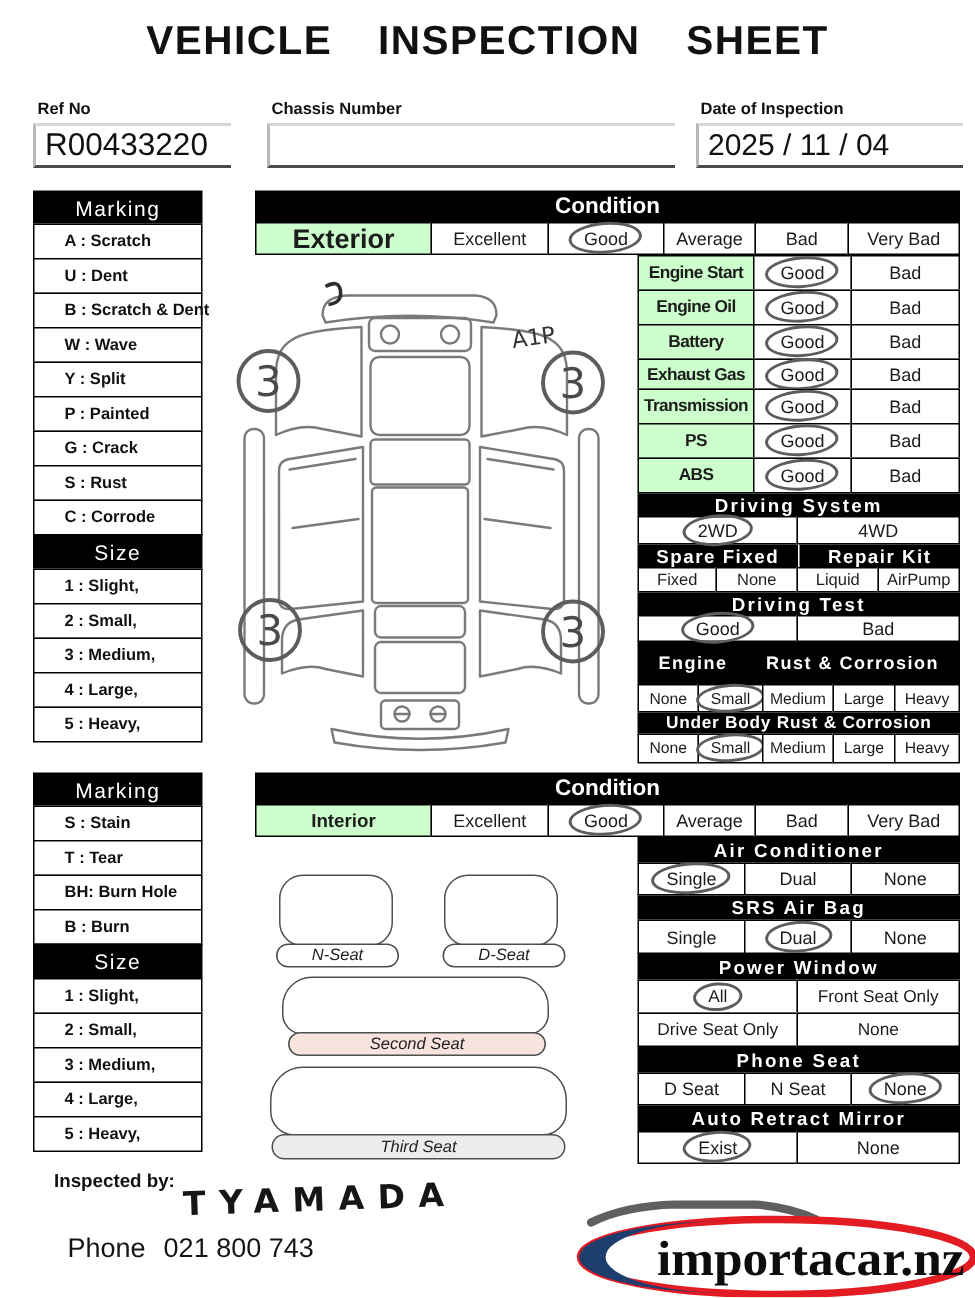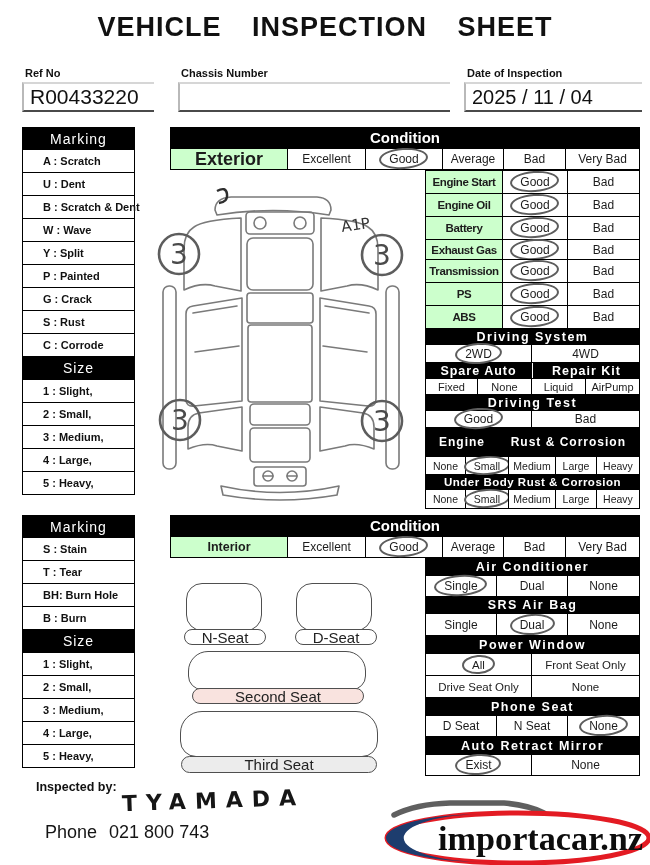--- a/index.html
+++ b/index.html
@@ -35,21 +35,21 @@
   .trow .c:first-child,.stack .c:first-child{margin-left:0;}
   .green{background:var(--highlight-green,#ccffcc);}
   .bold{font-weight:bold;}
   .clabel{font-size:11.5px;letter-spacing:-0.4px;}
   .ov{position:relative;display:inline-block;}
   .ov::after{content:"";position:absolute;left:-10px;right:-10px;top:-4px;bottom:-3px;
              border:2.4px solid var(--mark-gray,#5d5d5d);border-radius:50%;
              transform:rotate(-4deg);pointer-events:none;}
   .seatback{position:absolute;border:1.6px solid #4f4f4f;background:#fff;box-sizing:border-box;}
   .seatlabel{position:absolute;border:1.4px solid #4f4f4f;background:#fff;box-sizing:border-box;
-             display:flex;align-items:center;justify-content:center;font-size:15px;color:#222;}
+             display:flex;align-items:center;justify-content:center;font-size:11px;color:#222;font-style:italic;}
   .seatlabel.pink{background:var(--second-seat-pink,#f9e3df);}
   .seatlabel.gray{background:var(--third-seat-gray,#ececec);}
   .inspected{position:absolute;left:20px;top:780px;font-size:12.5px;font-weight:bold;padding-left:16px;}
   .signature{position:absolute;left:122px;top:788px;font-size:22px;letter-spacing:9px;font-weight:bold;
              transform:rotate(-2deg);font-family:"DejaVu Sans",sans-serif;color:#161616;}
   .phone{position:absolute;left:45px;top:822px;font-size:18px;display:flex;gap:12px;color:#151515;}
   svg{position:absolute;}
 </style>
 </head>
 <body>
@@ -202,21 +202,21 @@
     <div class="mbar" style="height:17px">Driving System</div>
     <div style="height:19px">
       <div class="c" style="width:107px">
           <span class="ov">2WD</span>
         </div>
       <div class="c" style="width:109px">
           <span>4WD</span>
         </div>
     </div>
     <div style="height:17px">
-      <div class="mbar2" style="width:107px">Spare Auto</div>
+      <div class="mbar2" style="width:107px">Spare Fixed</div>
       <div class="mbar2" style="width:108px">Repair Kit</div>
     </div>
     <div style="height:17px;font-size:11px">
       <div class="c" style="width:53px;font-size:11px">
           <span>Fixed</span>
         </div>
       <div class="c" style="width:55px;font-size:11px">
           <span>None</span>
         </div>
       <div class="c" style="width:55px;font-size:11px">

